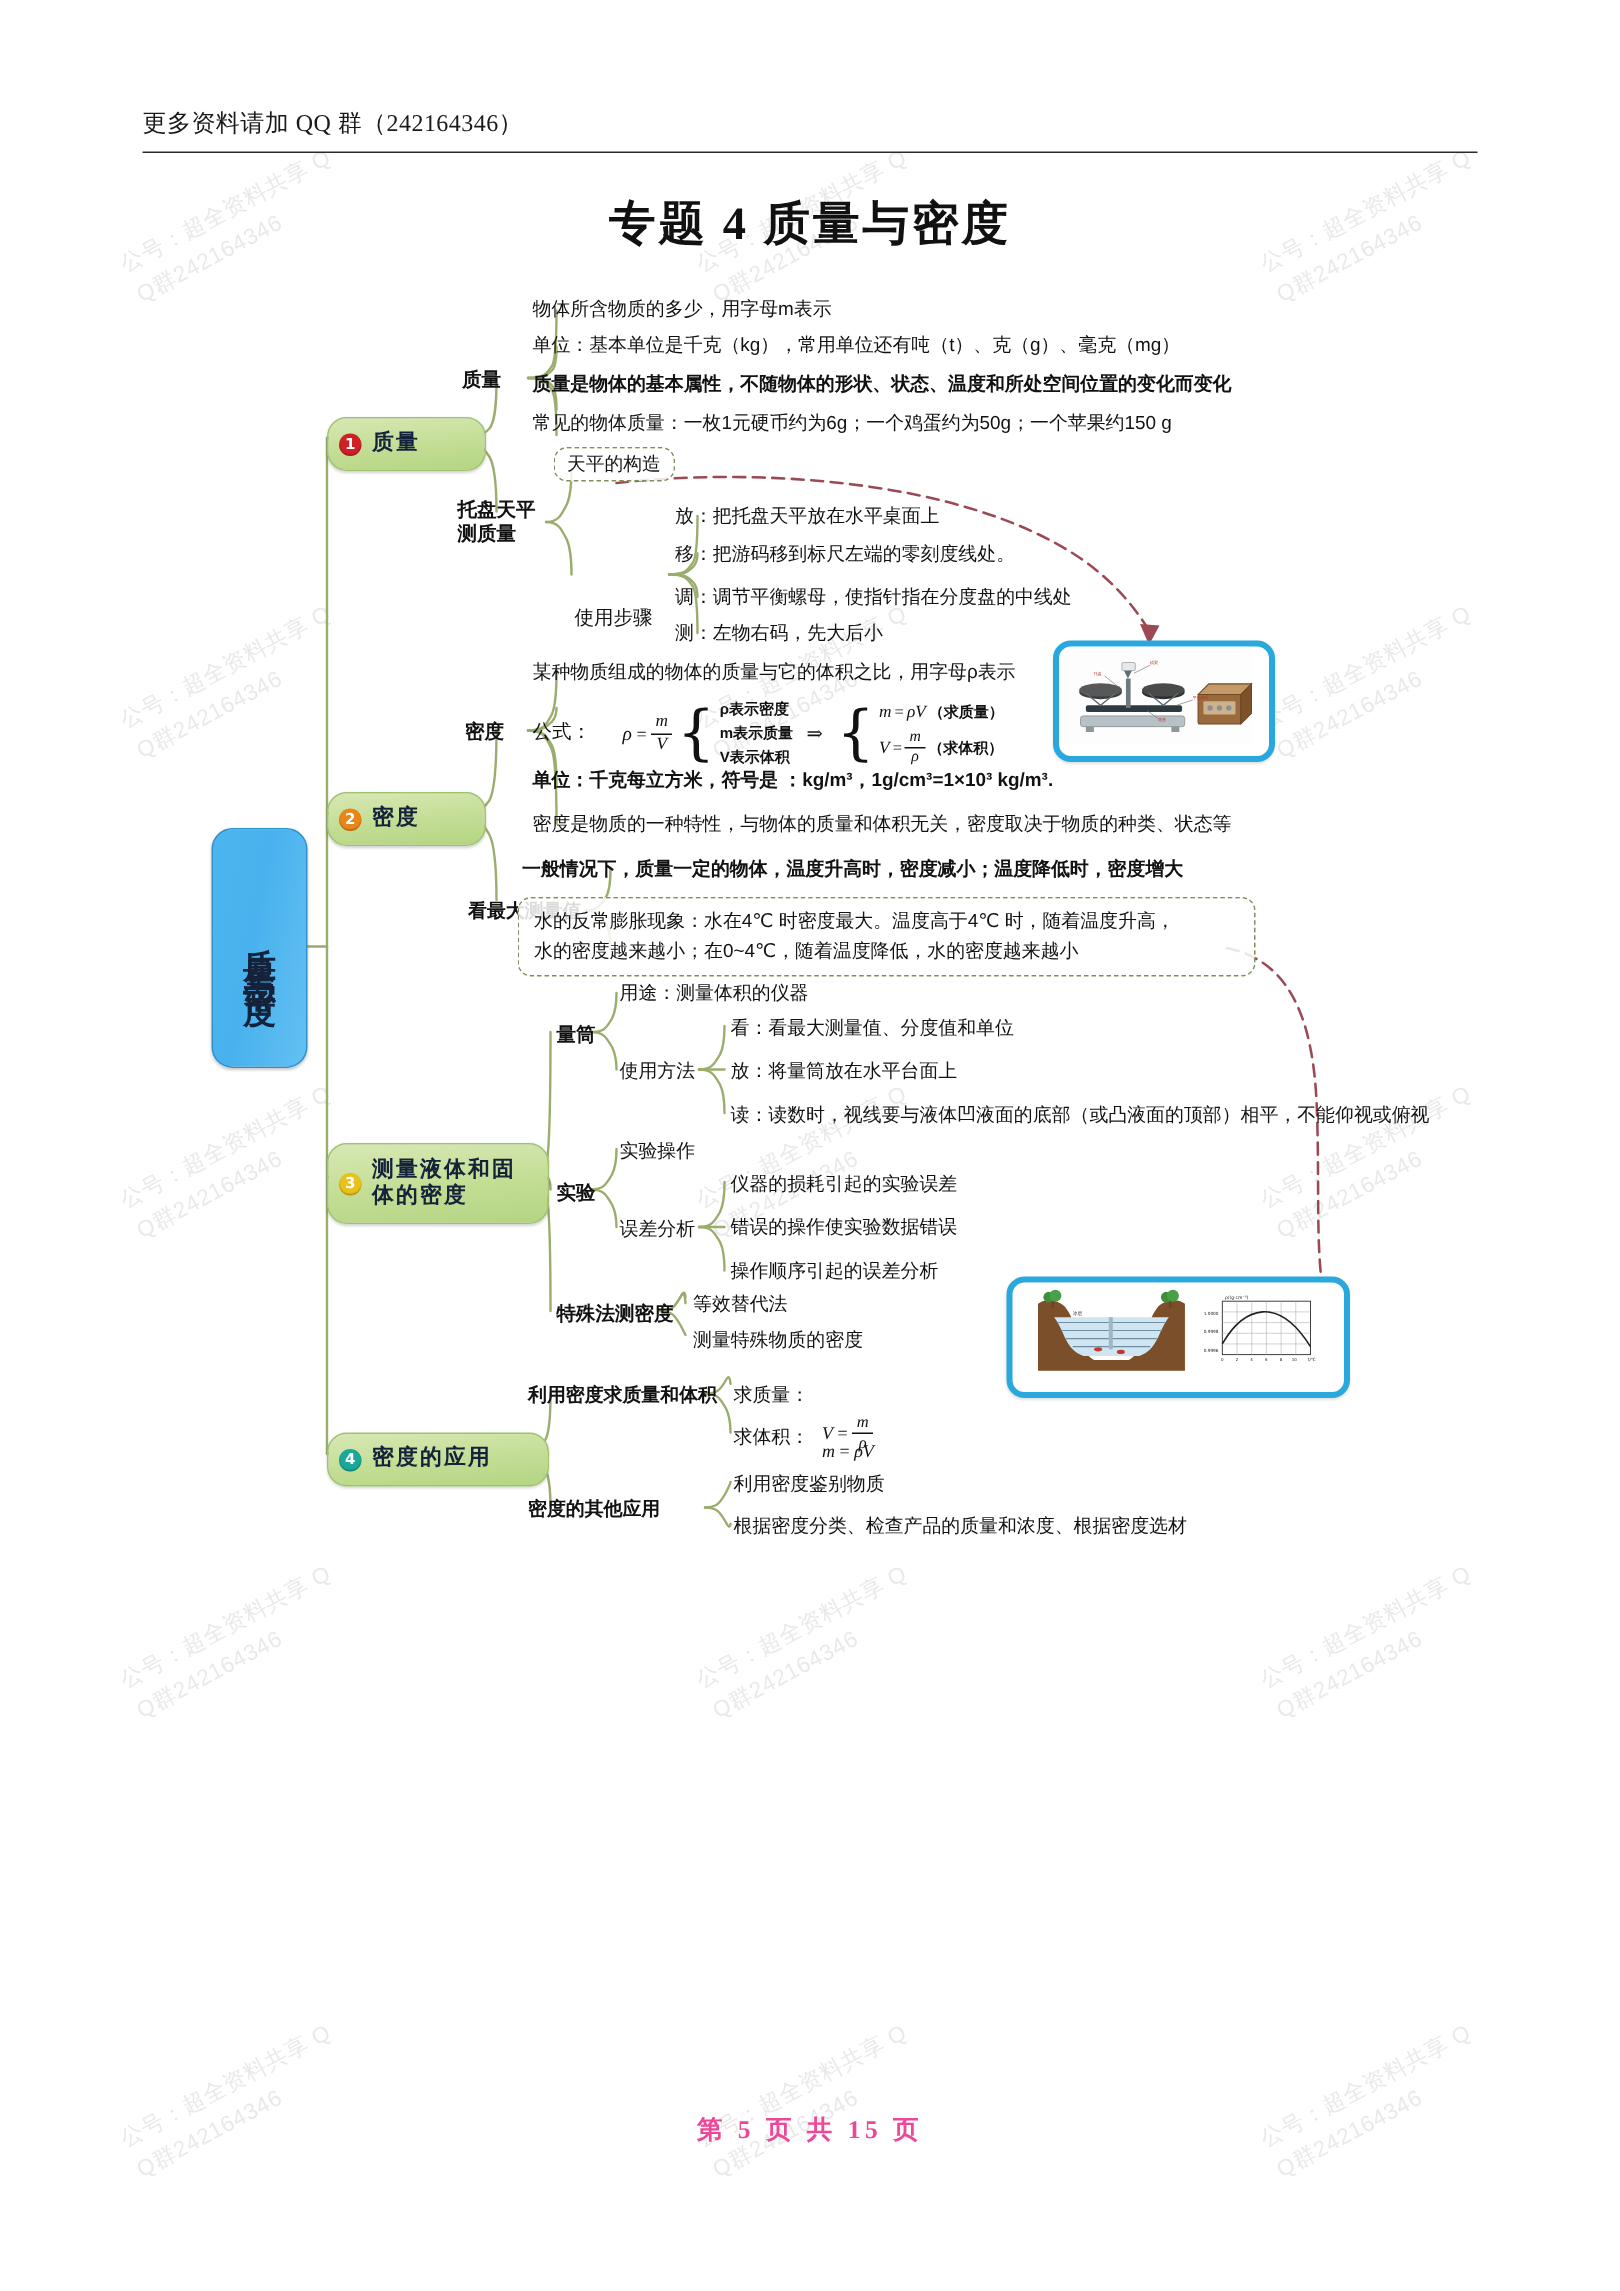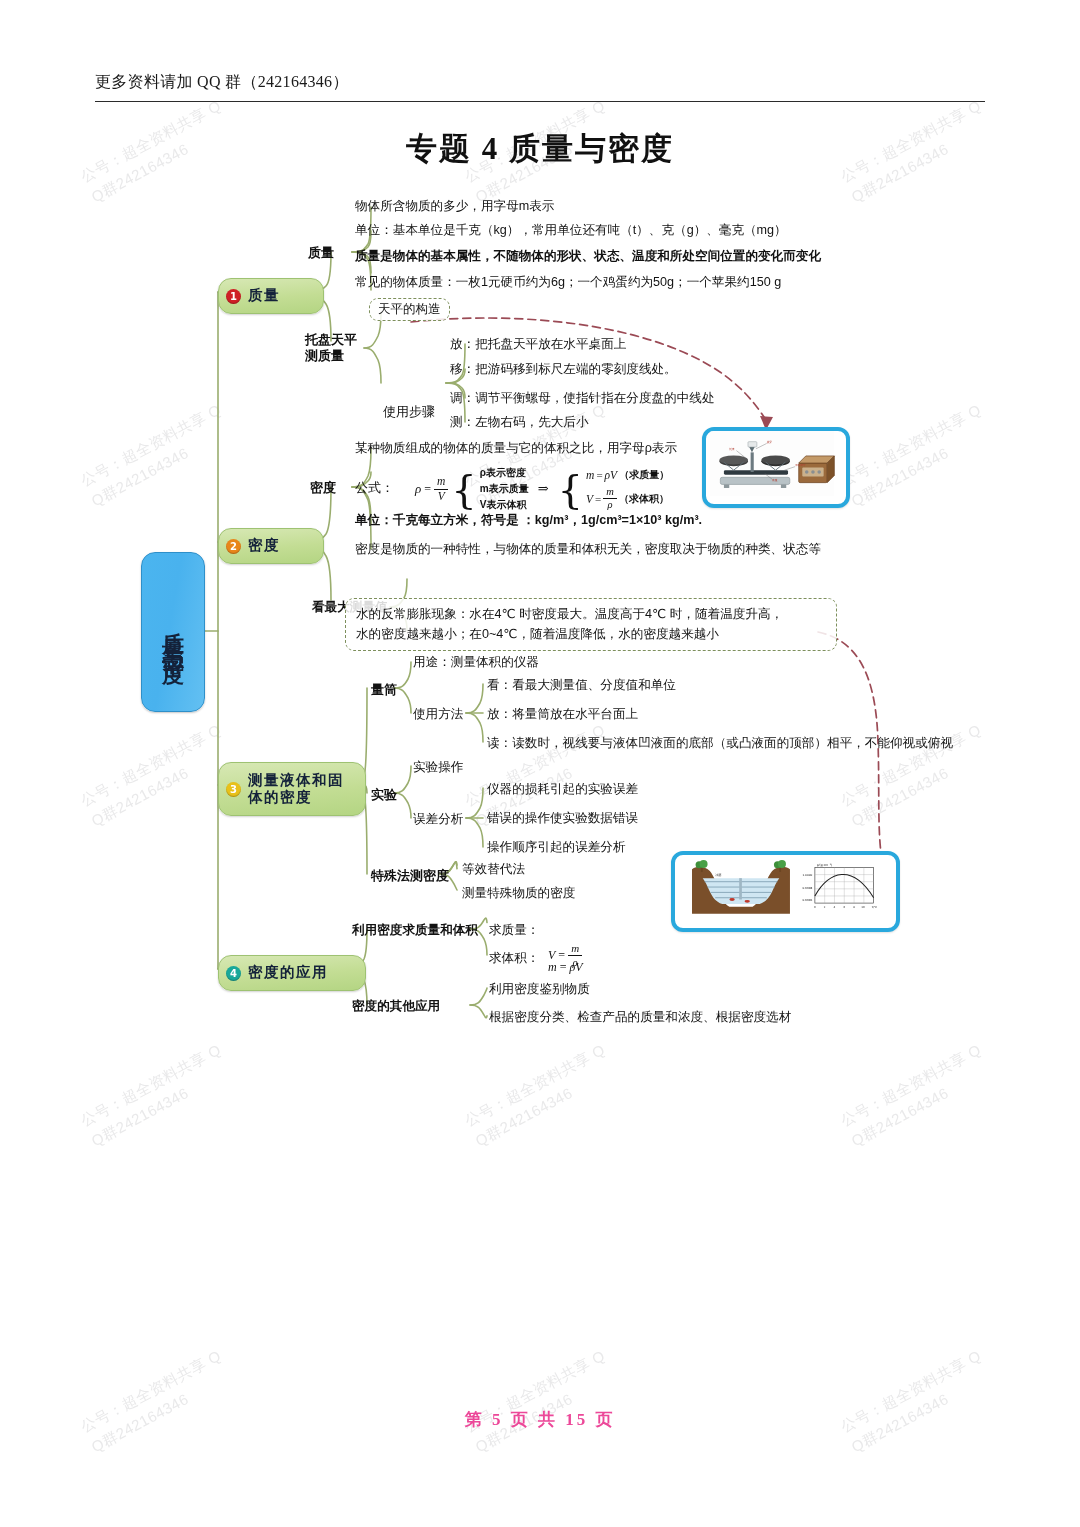--- a/index.html
+++ b/index.html
@@ -320,20 +320,21 @@
           </span>
         <span class="tinycn">（求体积）</span>
       </span>
     </span>
   </div>
 
   <div class="t b s125" style="left:355px;top:512px;">单位：千克每立方米，符号是 ：kg/m³，1g/cm³=1×10³ kg/m³.</div>
   <div class="t s125" style="left:355px;top:541px;">密度是物质的一种特性，与物体的质量和体积无关，密度取决于物质的种类、状态等</div>
 
   <div class="t b s125" style="left:312px;top:599px;">看最大测量值</div>
+  <div class="t b s125" style="left:348px;top:571px;">一般情况下，质量一定的物体，温度升高时，密度减小；温度降低时，密度增大</div>
 
   <div class="dashbox" id="box-water">
     <div>水的反常膨胀现象：水在4℃ 时密度最大。温度高于4℃ 时，随着温度升高，</div>
     <div>水的密度越来越小；在0~4℃，随着温度降低，水的密度越来越小</div>
   </div>
 
   <div class="t b s13" style="left:371px;top:681px;">量筒</div>
   <div class="t s125" style="left:413px;top:654px;">用途：测量体积的仪器</div>
   <div class="t s125" style="left:413px;top:706px;">使用方法</div>
   <div class="t s125" style="left:487px;top:677px;">看：看最大测量值、分度值和单位</div>

